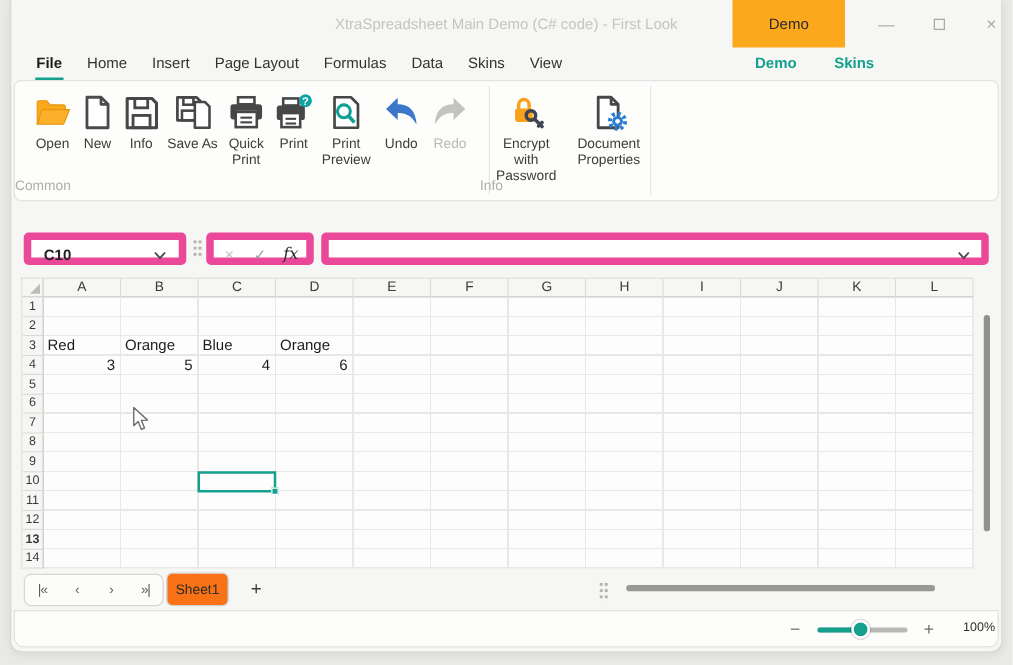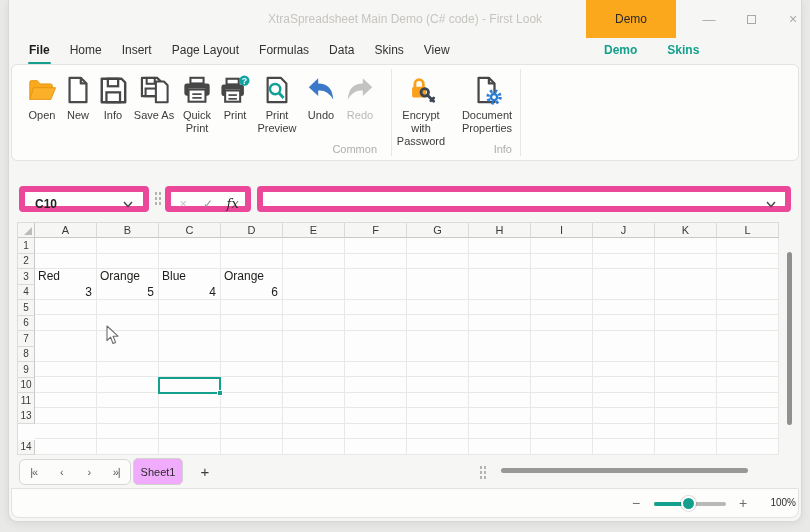--- a/index.html
+++ b/index.html
@@ -56,21 +56,21 @@
   .ribbon-buttons.info { left:380px; gap:6px; }
   .rbtn { display:flex; flex-direction:column; align-items:center; padding-top:2px; }
   .rbtn .ric { width:32px; height:32px; display:flex; align-items:center; justify-content:center; }
   .rbtn .rlabel {
     margin-top:3px; font-size:11px; line-height:1.2; text-align:center;
     color:#3c3c3a; white-space:normal;
   }
   .rbtn.disabled .rlabel { color:#b8b8b6; }
   .w32{width:32px}.w36{width:36px}.w34{width:34px}.w44{width:44px}
   .w38{width:38px}.w46{width:46px}.w58{width:58px}.w62{width:62px}
-  .grp-label { position:absolute; bottom:5px; font-size:11px; color:#aeaeac; text-align:right; }
+  .grp-label { position:absolute; bottom:5px; font-size:11px; color:#aeaeac; text-align:left; }
   .grp-label.common { left:0; width:365px; }
   .grp-label.info { left:372px; width:128px; }
   .grp-sep { position:absolute; top:4px; bottom:4px; width:1px; background:#e7e7e5; }
 
   
   .fbox {
     position:absolute; top:186px; height:26px; background:#fefefe;
     border:6px solid #ec4899; border-radius:4px;
   }
   .name-box { left:10px; width:130px; }
@@ -136,21 +136,21 @@
 
   
   .sheet-nav {
     position:absolute; left:10px; top:459px; width:112px; height:26px;
     background:#fcfcfa; border:1px solid #d6d6d4; border-radius:6px;
     display:flex;
   }
   .sheet-nav span { flex:1; text-align:center; line-height:24px; font-size:11px; color:#5a5a58; letter-spacing:-1px; }
   .sheet-tab {
     position:absolute; left:124px; top:458px; width:50px; height:27px;
-    background:#f0abfc; border:1px solid #d2d2d0; border-radius:5px;
+    background:#f97316; border:1px solid #d2d2d0; border-radius:5px;
     font-size:11px; color:#2b2b29; display:flex; align-items:center; justify-content:center;
   }
   .sheet-add {
     position:absolute; left:184px; top:458px; width:24px; height:27px;
     font-size:15px; color:#3c3c3a; display:flex; align-items:center; justify-content:center;
   }
   .grip2 { left:470px; top:465px; }
   .hscroll-thumb {
     position:absolute; left:492px; top:468px; width:247px; height:5px;
     background:#989896; border-radius:3px;
@@ -388,21 +388,21 @@
       <div class="row-head" style="top: 46px; height: 15.5px;">3</div>
       <div class="row-head" style="top: 61.5px; height: 15.5px;">4</div>
       <div class="row-head" style="top: 77px; height: 15.5px;">5</div>
       <div class="row-head" style="top: 92.5px; height: 15.5px;">6</div>
       <div class="row-head" style="top: 108px; height: 15.5px;">7</div>
       <div class="row-head" style="top: 123.5px; height: 15.5px;">8</div>
       <div class="row-head" style="top: 139px; height: 15.5px;">9</div>
       <div class="row-head" style="top: 154.5px; height: 15.5px;">10</div>
       <div class="row-head" style="top: 170px; height: 15.5px;">11</div>
       <div class="row-head" style="top: 185.5px; height: 15.5px;">12</div>
-      <div class="row-head" style="top: 185px; height: 15.5px;">13</div>
+      <div class="row-head" style="top: 201px; height: 15.5px; font-weight: bold;">13</div>
       <div class="row-head" style="top: 216.5px; height: 15.5px;">14</div>
       <div class="gcell left" style="left: 17px; top: 46px; width: 62px; height: 15.5px;">Red</div>
       <div class="gcell left" style="left: 79px; top: 46px; width: 62px; height: 15.5px;">Orange</div>
       <div class="gcell left" style="left: 141px; top: 46px; width: 62px; height: 15.5px;">Blue</div>
       <div class="gcell left" style="left: 203px; top: 46px; width: 62px; height: 15.5px;">Orange</div>
       <div class="gcell right" style="left: 17px; top: 61.5px; width: 62px; height: 15.5px;">3</div>
       <div class="gcell right" style="left: 79px; top: 61.5px; width: 62px; height: 15.5px;">5</div>
       <div class="gcell right" style="left: 141px; top: 61.5px; width: 62px; height: 15.5px;">4</div>
       <div class="gcell right" style="left: 203px; top: 61.5px; width: 62px; height: 15.5px;">6</div>
       <div class="sel-box" style="left: 140px; top: 153.5px; width: 63px; height: 17.5px;">

